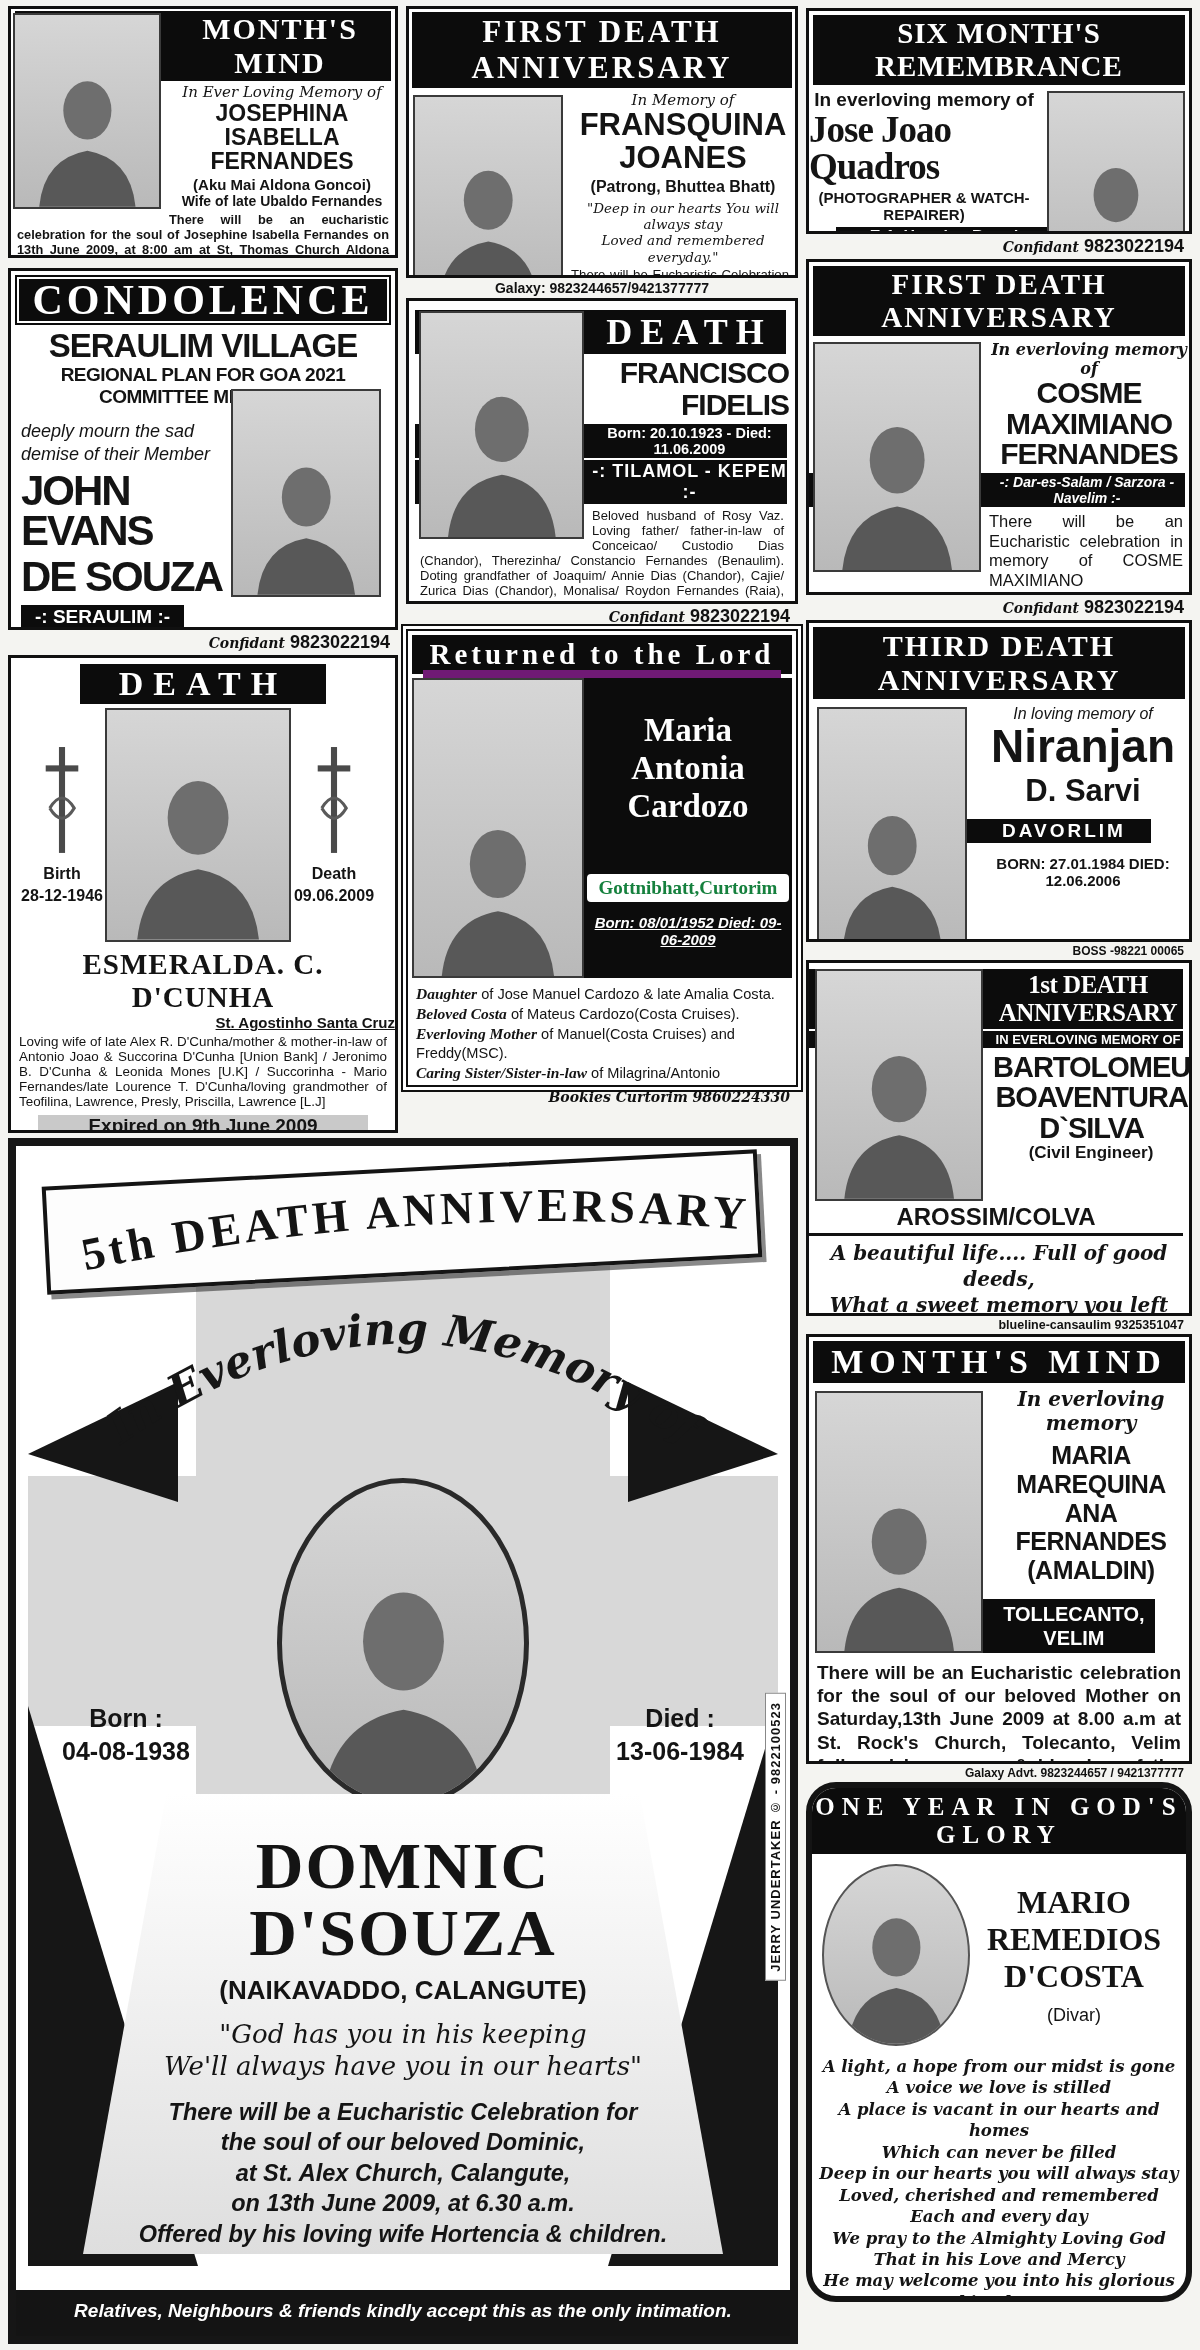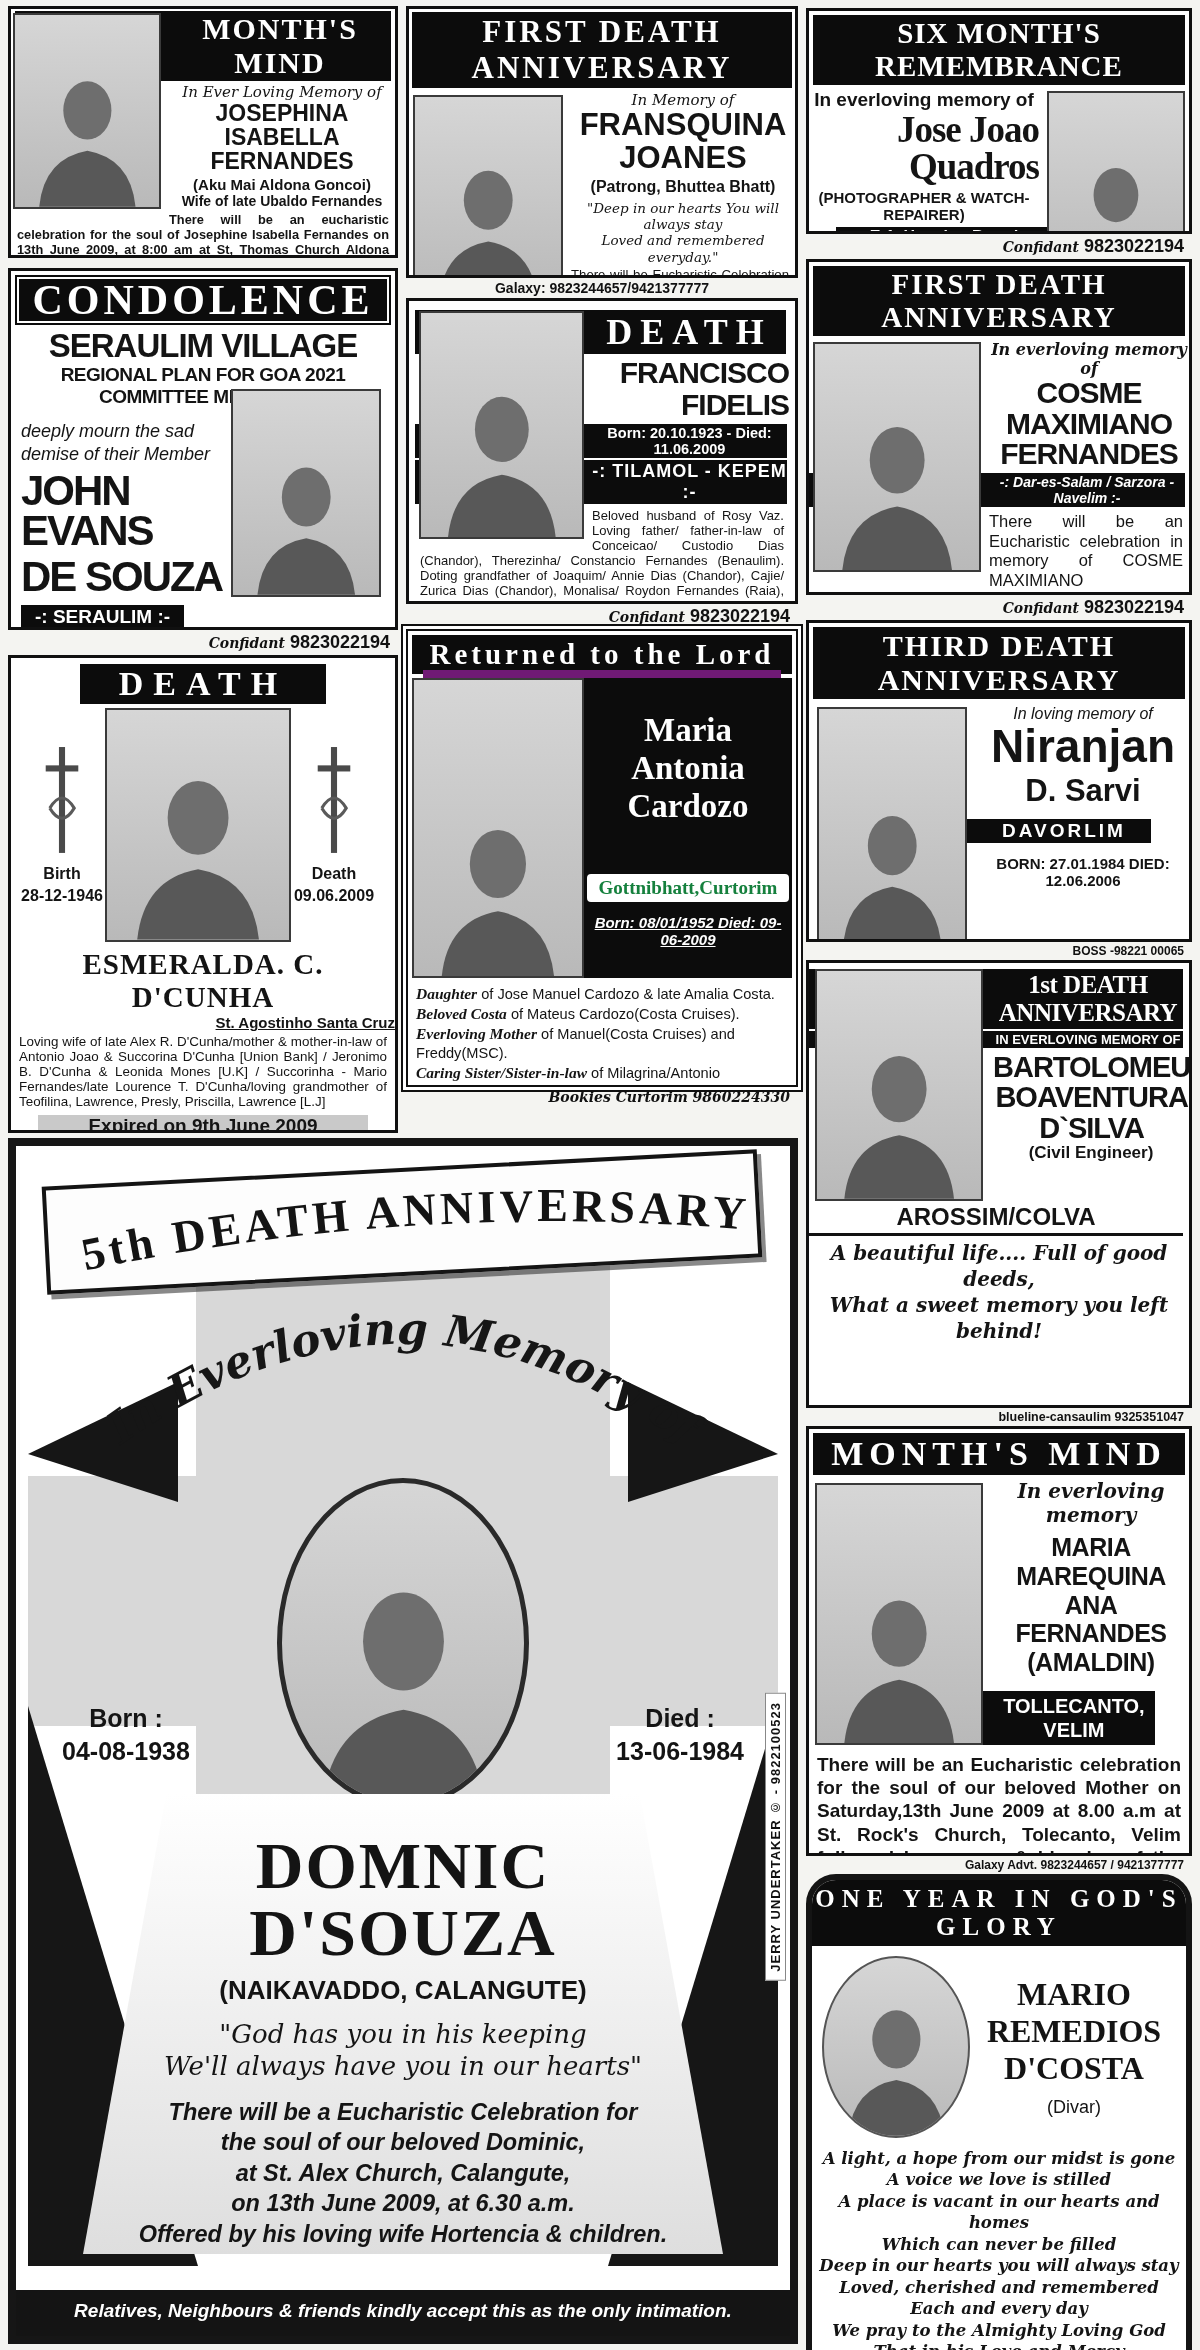--- a/index.html
+++ b/index.html
@@ -32,21 +32,21 @@
   .a2-photo{float:left;width:150px;height:205px;margin:4px 8px 2px 4px}
   .a2-mem{font-size:15px;text-align:center}
   .a2-name{font-size:31px;font-weight:bold;text-align:center;line-height:1.05}
   .a2-alias{font-size:16px;font-weight:bold;text-align:center;margin-top:4px}
   .a2-quote{font-size:13.5px;text-align:center;line-height:1.2;margin-top:4px}
   .a2-body{font-size:13.2px;padding:2px 6px;text-align:justify}
   
   .a3-head{font-size:29px;font-family:"Liberation Serif",serif;letter-spacing:1px;padding:2px 0;margin:4px}
   .a3-photo{float:right;width:138px;height:196px;margin:2px 4px 4px 8px}
   .a3-mem{font-size:19px;font-weight:bold;text-align:center}
-  .a3-name{font-size:37px;font-weight:bold;font-family:"Liberation Serif",serif;text-align:right;line-height:1;letter-spacing:-1px}
+  .a3-name{font-size:37px;font-weight:bold;font-family:"Liberation Serif",serif;text-align:left;line-height:1;letter-spacing:-1px}
   .a3-prof{font-size:15px;font-weight:bold;text-align:center;margin-top:4px}
   .a3-addr{display:block;margin:4px auto;font-size:16px;padding:1px 8px;width:86%}
   
   .a4-head{font-size:42px;font-family:"Liberation Serif",serif;letter-spacing:4px;margin:4px;padding:1px 0;box-shadow:inset 0 0 0 2px #0c0c0c,inset 0 0 0 4px #fff}
   .a4-org1{font-size:33px;font-weight:bold;text-align:center;letter-spacing:-1px;line-height:1}
   .a4-org2{font-size:19px;font-weight:bold;text-align:center;letter-spacing:-0.5px;margin-top:2px}
   .a4-photo{position:absolute;right:14px;top:118px;width:150px;height:208px}
   .a4-left{width:225px;padding-left:10px}
   .a4-mourn{font-size:18px;font-style:italic;margin-top:12px;line-height:1.25}
   .a4-name{font-size:42px;font-weight:bold;letter-spacing:-2px;line-height:0.95;margin-top:6px}
@@ -343,21 +343,21 @@
       <div class="a9-mem">In loving memory of</div>
       <div class="a9-n1">Niranjan</div>
       <div class="a9-n2">D. Sarvi</div>
       <span class="bar a9-place">DAVORLIM</span>
       <div class="a9-dates">BORN: 27.01.1984  DIED: 12.06.2006</div>
       <div class="clear"></div>
 
     </div>
     <div class="credit" style="font-style:normal;font-family:'Liberation Sans',sans-serif;font-size:12px">BOSS -98221 00065</div>
 
-    <div class="ad" style="height:448px">
+    <div class="ad" style="height:356px">
       <div class="a10-photo photo">
         <svg viewBox="0 0 100 110" preserveAspectRatio="xMidYMax meet">
             <ellipse cx="50" cy="34" rx="19" ry="23" fill="#6e6e6e"></ellipse>
             <path d="M12 110 Q16 72 50 66 Q84 72 88 110 Z" fill="#585858"></path>
           </svg>
       </div>
       <div class="bar a10-h1">1st DEATH ANNIVERSARY</div>
       <div class="bar a10-h2">IN EVERLOVING MEMORY OF</div>
       <div class="a10-nm">
         <div style="flex:1">

